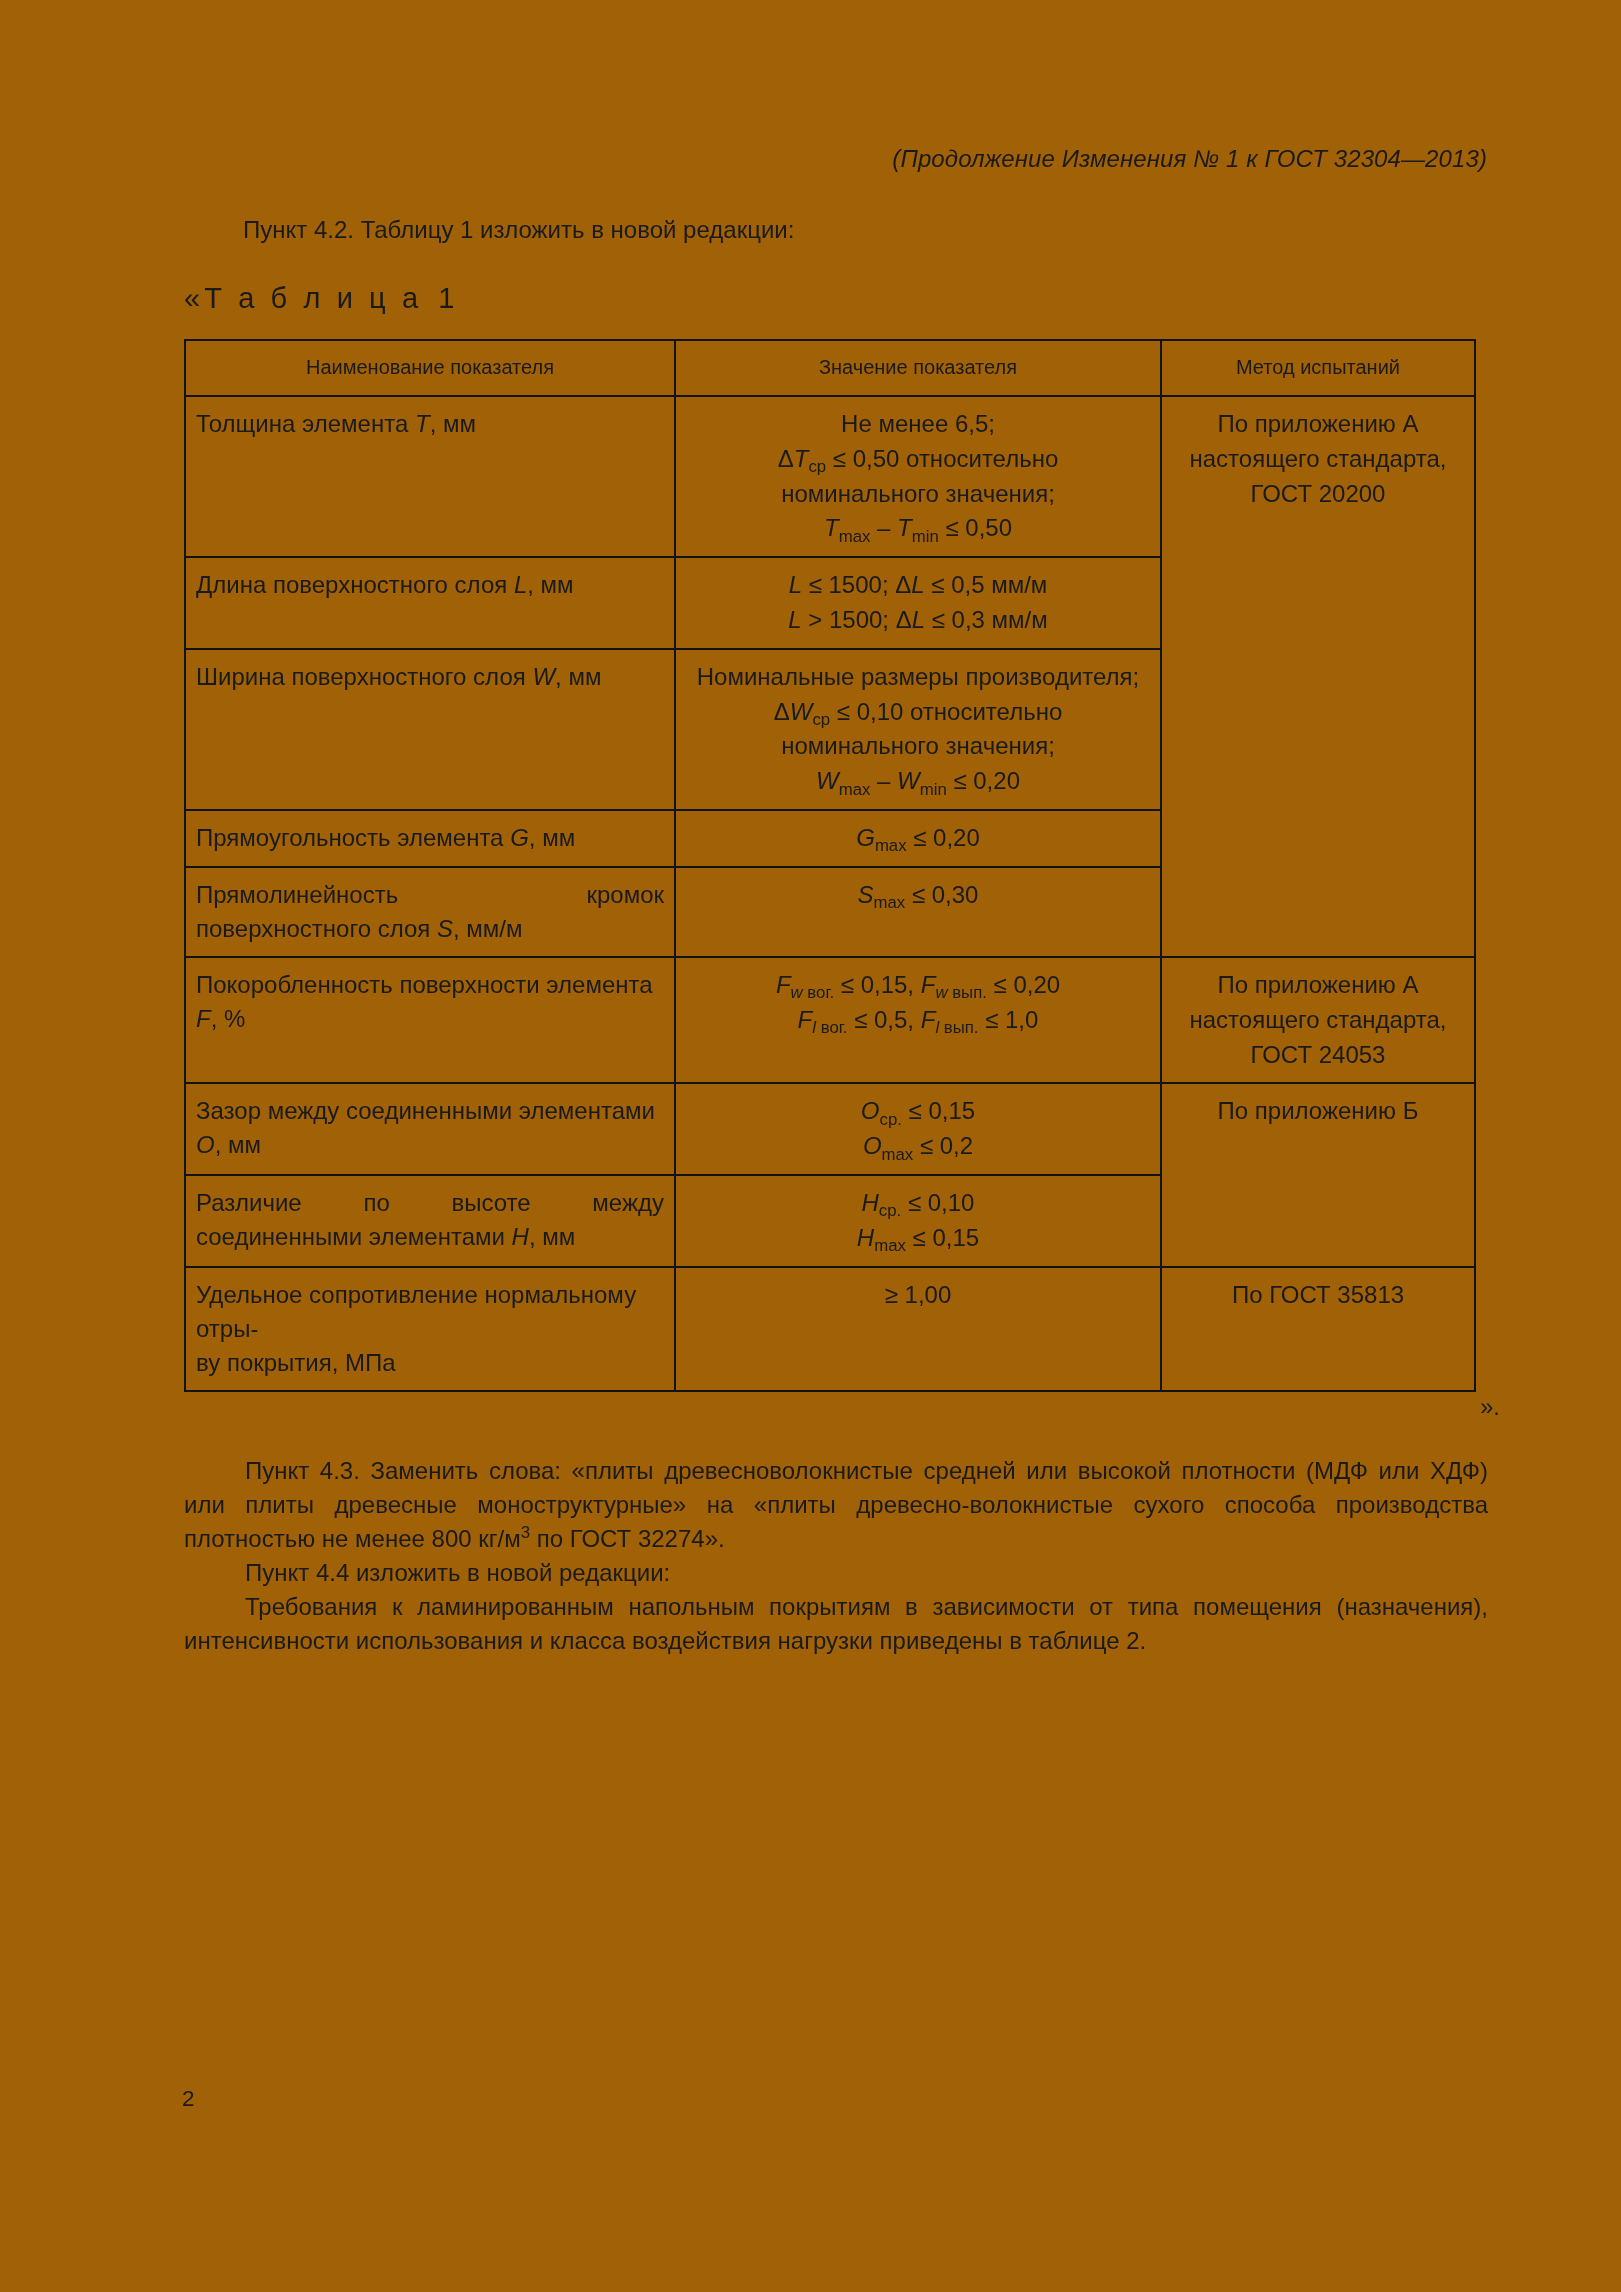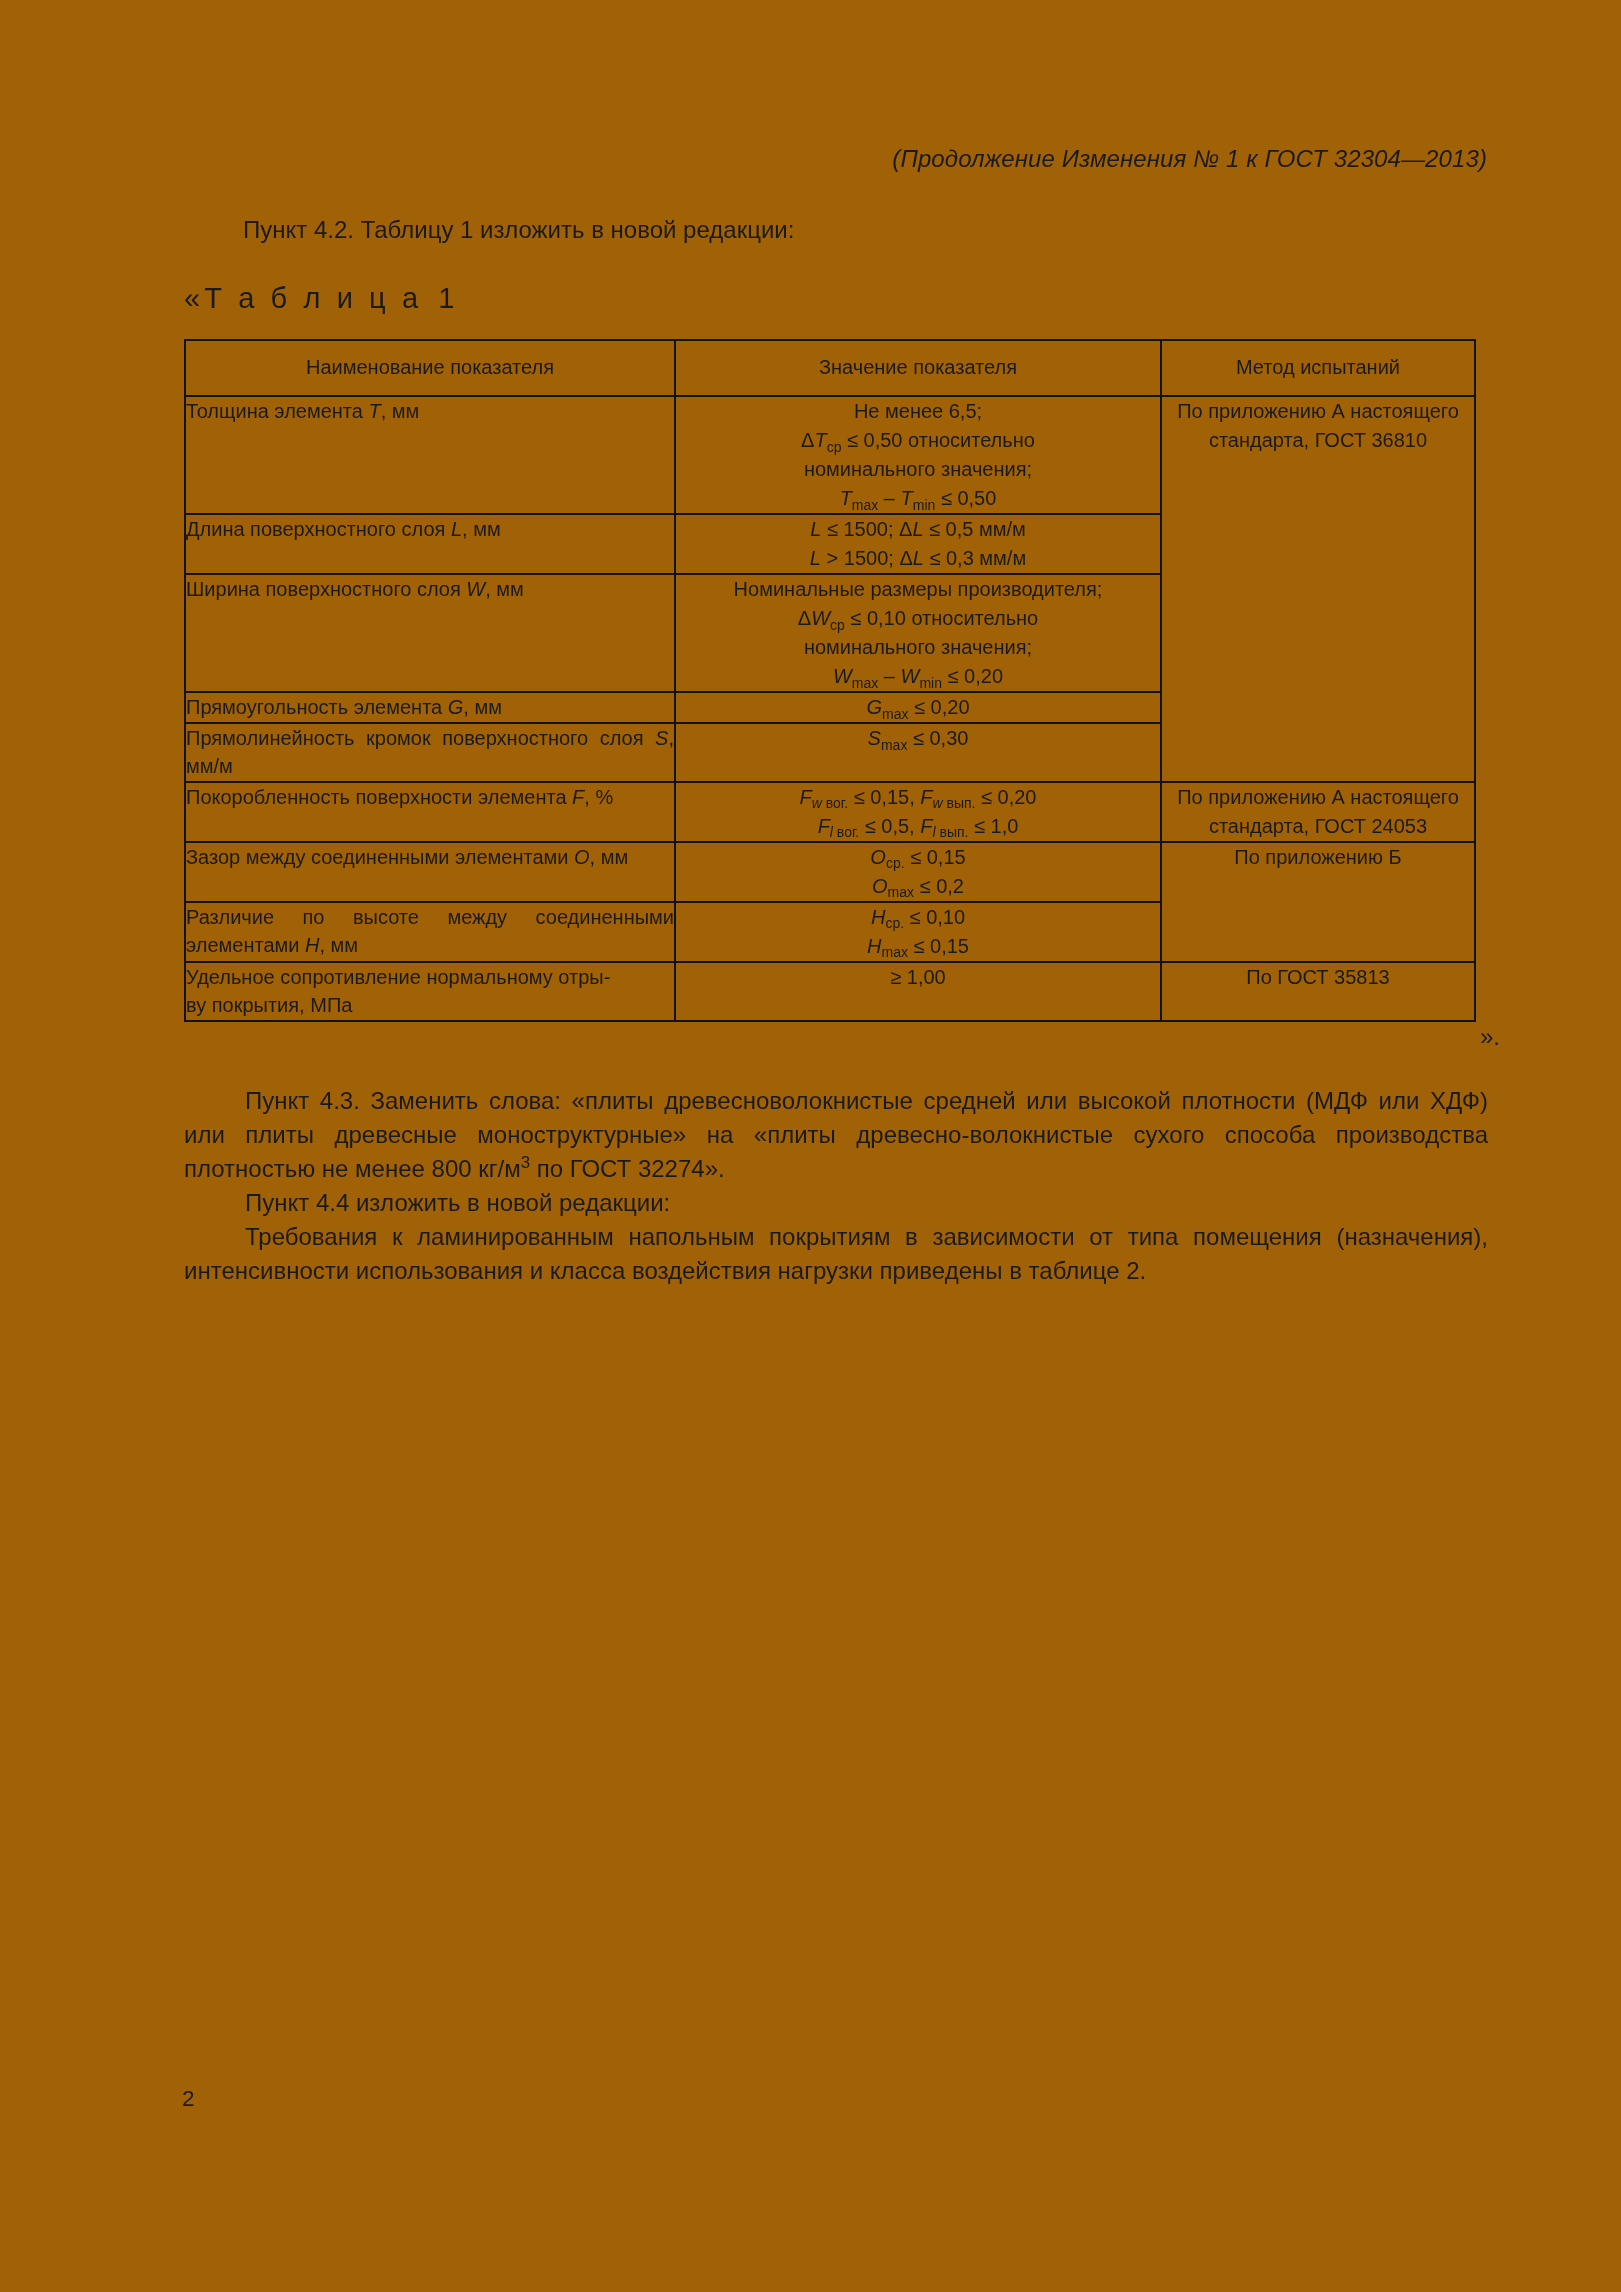--- a/index.html
+++ b/index.html
@@ -55,22 +55,22 @@
   
   table.gost {
     border-collapse: collapse;
     width: 1290px;
     margin-top: 23.5px;
     table-layout: fixed;
   }
   table.gost th, table.gost td {
     border: 2px solid #121212;
     font-weight: normal;
-    font-size: 20px;
-    padding: 0;
+    font-size: 24px;
+    padding: 10px;
     vertical-align: top;
   }
   table.gost th {
     text-align: center;
     padding: 15.7px 5.9px 15.7px 5.9px;
     font-size: 20px;
     vertical-align: middle;
   }
   .col-name  { width: 490px; }
   .col-value { width: 486px; }
@@ -161,21 +161,21 @@
         <tr>
           <th>Наименование показателя</th>
           <th>Значение показателя</th>
           <th>Метод испытаний</th>
         </tr>
       </thead>
       <tbody>
           <tr>
             <td class="name-cell nojust">Толщина элемента <span class="ital">T</span>, мм</td>
             <td class="value-cell">Не менее 6,5;<br>Δ<span class="ital">T</span><sub>ср</sub> ≤ 0,50 относительно<br>номинального значения;<br><span class="ital">T</span><sub>max</sub> – <span class="ital">T</span><sub>min</sub> ≤ 0,50</td>
-            <td class="meth-cell" rowspan="5">По приложению А настоящего стандарта, ГОСТ 36810</td>
+            <td class="meth-cell" rowspan="5">По приложению А настоящего стандарта, ГОСТ 20200</td>
           </tr>
           <tr>
             <td class="name-cell nojust">Длина поверхностного слоя <span class="ital">L</span>, мм</td>
             <td class="value-cell"><span class="ital">L</span> ≤ 1500; Δ<span class="ital">L</span> ≤ 0,5 мм/м<br><span class="ital">L</span> &gt; 1500; Δ<span class="ital">L</span> ≤ 0,3 мм/м</td>
           </tr>
           <tr>
             <td class="name-cell nojust">Ширина поверхностного слоя <span class="ital">W</span>, мм</td>
             <td class="value-cell">Номинальные размеры производителя;<br>Δ<span class="ital">W</span><sub>ср</sub> ≤ 0,10 относительно<br>номинального значения;<br><span class="ital">W</span><sub>max</sub> – <span class="ital">W</span><sub>min</sub> ≤ 0,20</td>
           </tr>
           <tr>

